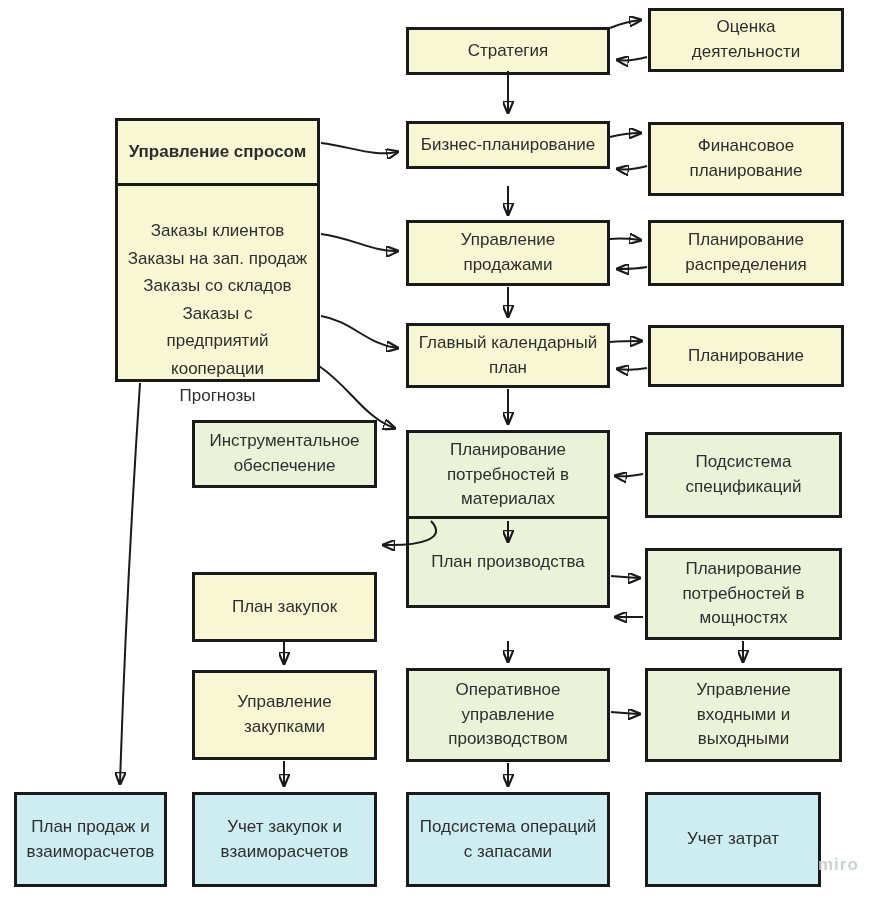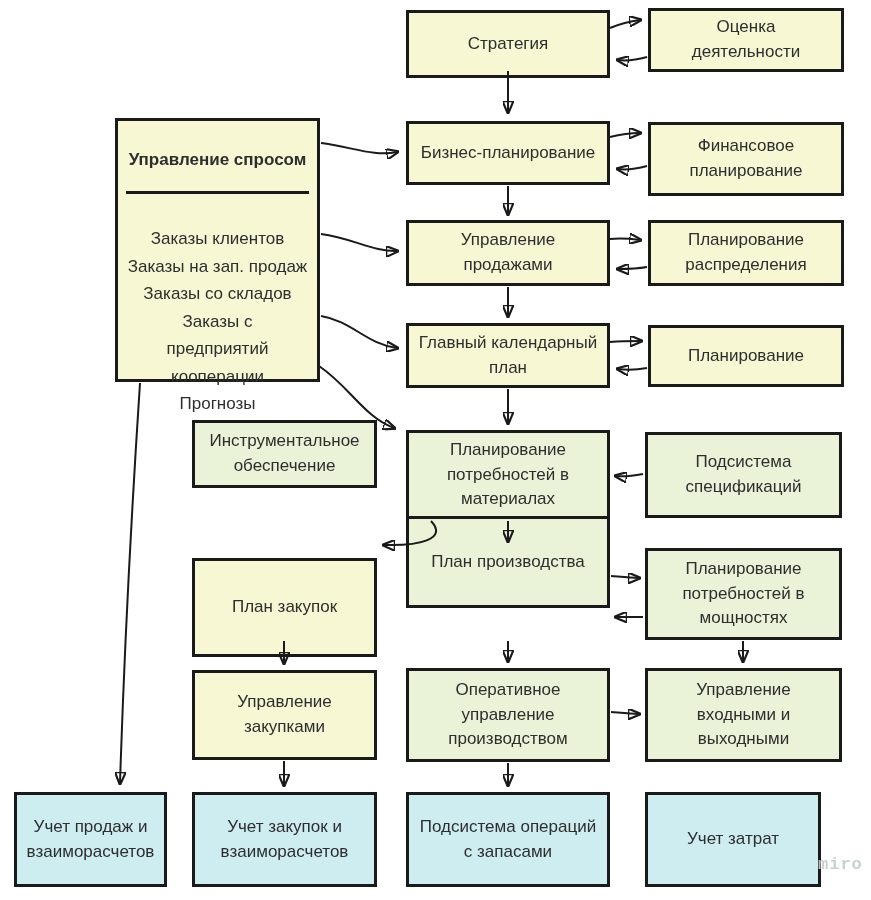--- a/index.html
+++ b/index.html
@@ -26,21 +26,21 @@
     line-height:1.45;
     color:#2e2e2e;
     z-index:2;
   }
   .cream{background:#f7f7d4;}
   .green{background:#eaf2d8;}
   .cyan{background:#cdedf1;}
   .label{white-space:pre-line;}
   .demand{
     display:block;
-    padding:8px;
+    padding:0;
   }
   .demand-header{
     height:62px;
     border-bottom:3px solid #1a1a1a;
     display:flex;
     align-items:center;
     justify-content:center;
     font-weight:bold;
     font-size:17px;
   }
@@ -65,37 +65,36 @@
   .watermark{
     position:absolute;
     left:818px;
     top:855px;
     z-index:4;
     font-size:17px;
     font-weight:bold;
     letter-spacing:1px;
     color:#c3cbce;
     opacity:0.9;
-    font-family:Liberation Mono, monospace;
   }
 </style>
 </head>
 <body>
 
 <div class="canvas">
 
-  <div class="node cream" style="left:406px;top:10px;width:204px;height:68px">
+  <div class="node cream" style="left:406px;top:27px;width:204px;height:48px">
     <span class="label">Стратегия</span>
   </div>
   <div class="node cream" style="left:648px;top:8px;width:196px;height:64px">
     <span class="label">Оценка
 деятельности</span>
   </div>
 
-  <div class="node cream" style="left:406px;top:121px;width:204px;height:64px">
+  <div class="node cream" style="left:406px;top:121px;width:204px;height:48px">
     <span class="label">Бизнес-планирование</span>
   </div>
   <div class="node cream" style="left:648px;top:122px;width:196px;height:74px">
     <span class="label">Финансовое
 планирование</span>
   </div>
 
   <div class="node cream" style="left:406px;top:220px;width:204px;height:66px">
     <span class="label">Управление
 продажами</span>
@@ -133,21 +132,21 @@
   <div class="node green" style="left:406px;top:430px;width:204px;height:90px">
     <span class="label">Планирование
 потребностей в
 материалах</span>
   </div>
   <div class="node green" style="left:645px;top:432px;width:197px;height:86px">
     <span class="label">Подсистема
 спецификаций</span>
   </div>
 
-  <div class="node cream" style="left:192px;top:558px;width:185px;height:99px">
+  <div class="node cream" style="left:192px;top:572px;width:185px;height:70px">
     <span class="label">План закупок</span>
   </div>
   <div class="node green" style="left:406px;top:516px;width:204px;height:92px">
     <span class="label">План производства</span>
   </div>
   <div class="node green" style="left:645px;top:548px;width:197px;height:92px">
     <span class="label">Планирование
 потребностей в
 мощностях</span>
   </div>
@@ -161,21 +160,21 @@
 управление
 производством</span>
   </div>
   <div class="node green" style="left:645px;top:668px;width:197px;height:94px">
     <span class="label">Управление
 входными и
 выходными</span>
   </div>
 
   <div class="node cyan" style="left:14px;top:792px;width:153px;height:95px">
-    <span class="label">Учет продаж и
+    <span class="label">План продаж и
 взаиморасчетов</span>
   </div>
   <div class="node cyan" style="left:192px;top:792px;width:185px;height:95px">
     <span class="label">Учет закупок и
 взаиморасчетов</span>
   </div>
   <div class="node cyan" style="left:406px;top:792px;width:204px;height:95px">
     <span class="label">Подсистема операций
 с запасами</span>
   </div>

